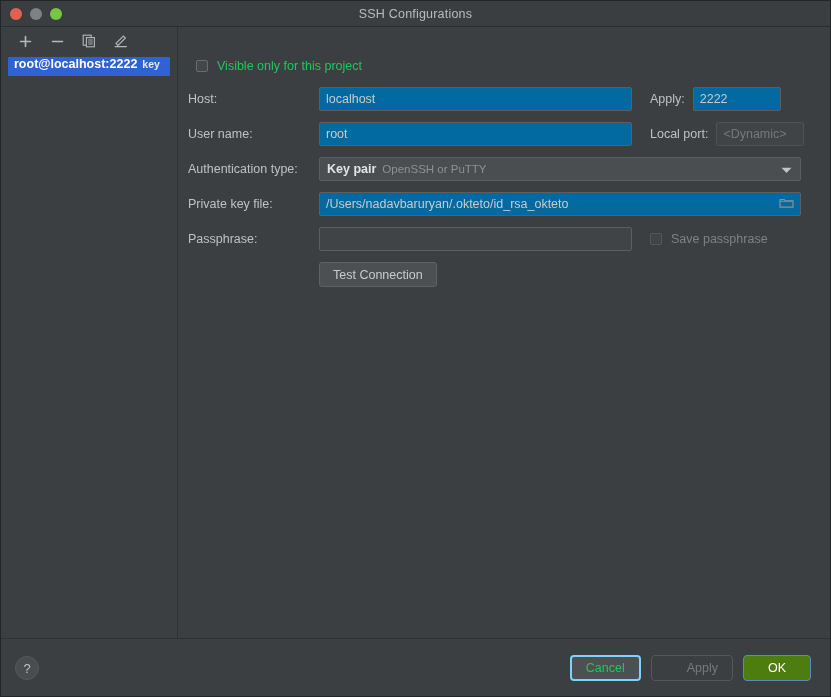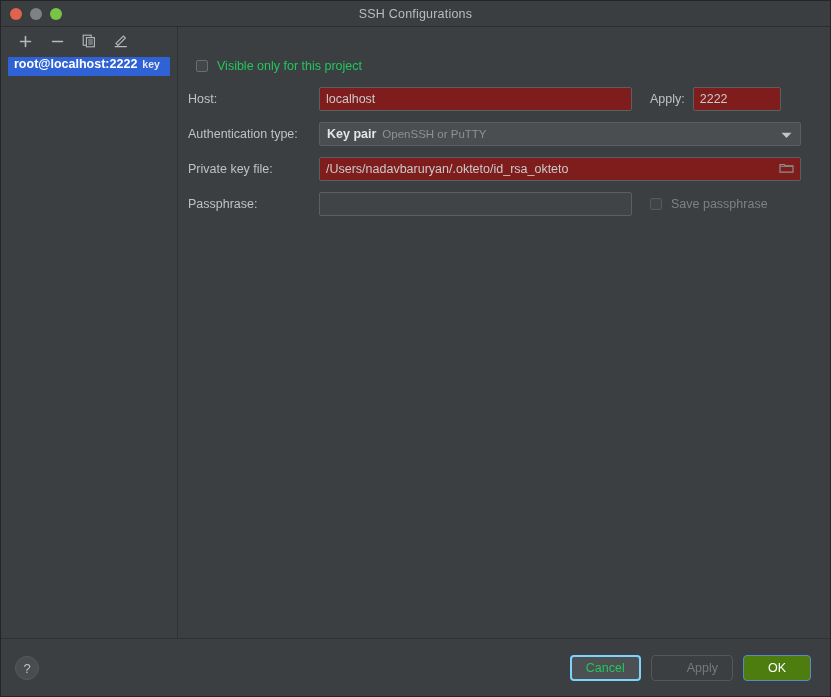--- a/index.html
+++ b/index.html
@@ -144,21 +144,21 @@
     color: #22c55e;
     margin-left: 9px;
   }
   .cb-label.dim { color: #7e8183; }
   .checkbox.dim { border-color: #56595b; background: #414446; }
 
   
   .field {
     box-sizing: border-box;
     height: 24px;
-    background: #7f1d1d;
+    background: #0369a1;
     border: 1px solid #5c5f61;
     border-radius: 2px;
     display: flex;
     align-items: center;
     padding: 0 6px;
     font-size: 12.5px;
     color: #c8cacb;
     overflow: hidden;
     white-space: nowrap;
   }
@@ -354,20 +354,27 @@
       </div>
 
       <div class="row">
         <div class="label label-col">Host:</div>
         <div class="field w-main">localhost</div>
         <div class="spacer-sm"></div>
         <div class="label-right">Apply:</div>
         <div class="field w-port">2222</div>
       </div>
 
+      <div class="row">
+        <div class="label label-col">User name:</div>
+        <div class="field w-main">root</div>
+        <div class="spacer-sm"></div>
+        <div class="label-right">Local port:</div>
+        <div class="field w-port disabled">&lt;Dynamic&gt;</div>
+      </div>
 
       <div class="row">
         <div class="label label-col">Authentication type:</div>
         <div class="combo">
           <span class="combo-main">Key pair</span>
           <span class="combo-hint">OpenSSH or PuTTY</span>
           <span class="combo-arrow">
             <svg width="11" height="7" viewBox="0 0 11 7">
                 <path d="M0.5 0.8 L5.5 6.0 L10.5 0.8 Z" fill="#c2c4c5"></path>
               </svg>
@@ -389,20 +396,23 @@
       </div>
 
       <div class="row">
         <div class="label label-col">Passphrase:</div>
         <div class="field w-main empty"></div>
         <div class="spacer-sm"></div>
         <div class="checkbox dim"></div>
         <span class="cb-label dim">Save passphrase</span>
       </div>
 
+      <div class="row btn-row">
+        <div class="btn btn-default btn-indent">Test Connection</div>
+      </div>
 
     </div>
   </div>
 
   <div id="footer">
     <div id="help-button">?</div>
     <div id="footer-buttons">
       <div class="btn-footer btn-cancel">Cancel</div>
       <div class="btn-footer btn-apply">Apply</div>
       <div class="btn-footer btn-ok">OK</div>

